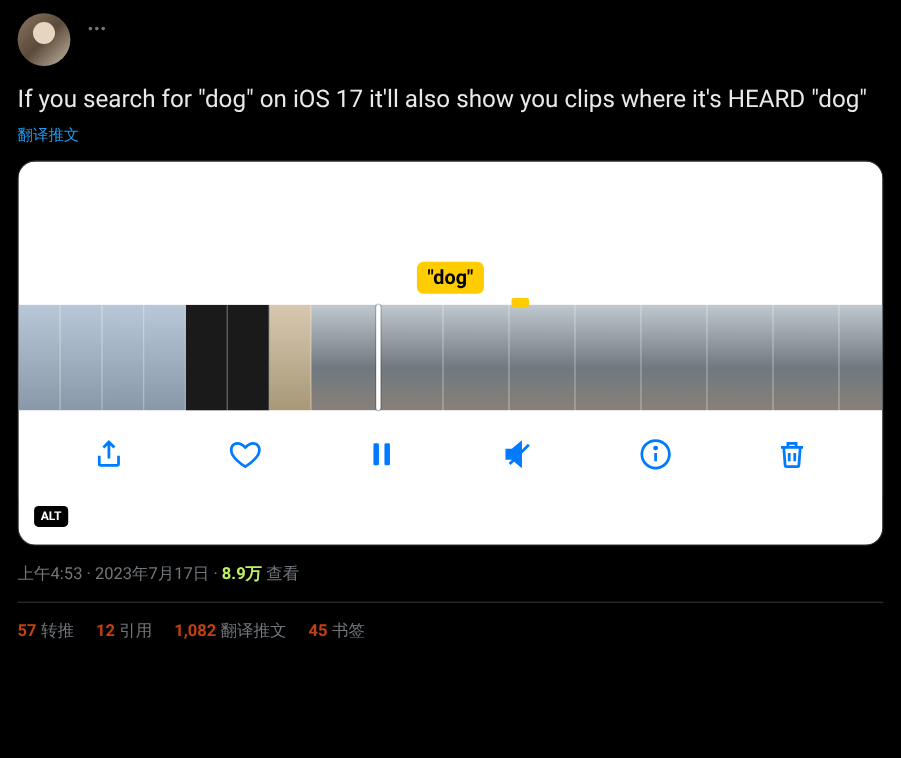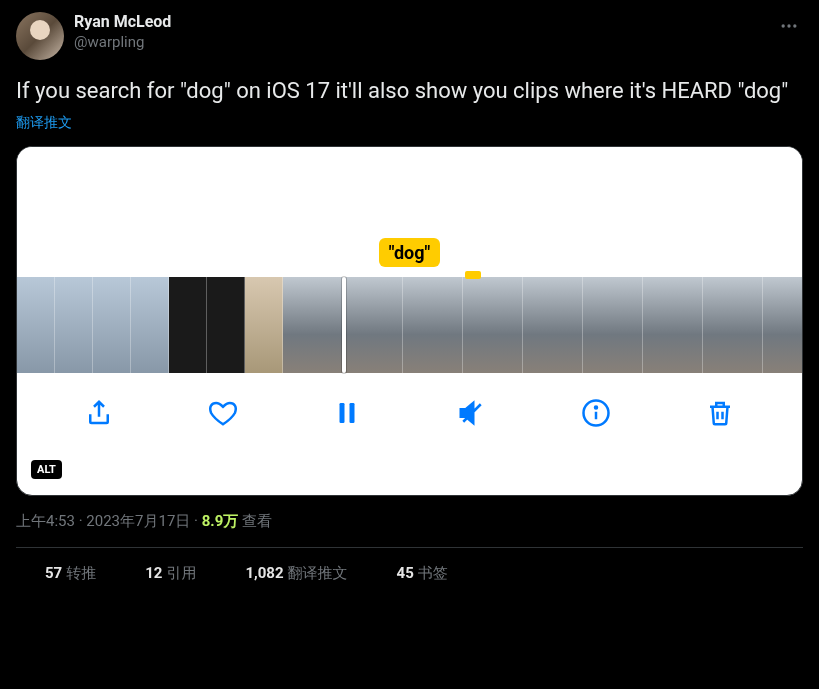--- a/index.html
+++ b/index.html
@@ -180,38 +180,33 @@
     border-top: 1px solid #2f3336;
     margin: 16px 0;
   }
   .stats-row {
     display: flex;
     gap: 20px;
     font-size: 15px;
     color: #71767b;
   }
   .stats-row .num {
-    color: #e5e5e5;
+    color: #c2410c;
     font-weight: 700;
     margin-right: 4px;
-    margin-left: 29px;
   }
   .stat-item { cursor: pointer; }
 </style>
 </head>
 <body>
 
 <div class="tweet">
 
   <div class="header-row">
     <div class="avatar"></div>
-    <div class="name-col">
-      <span class="display-name">Ryan McLeod</span>
-      <span class="handle">@warpling</span>
-    </div>
     <div class="more-icon">
       <svg viewBox="0 0 24 24">
           <circle cx="5" cy="12" r="2" fill="currentColor"></circle>
           <circle cx="12" cy="12" r="2" fill="currentColor"></circle>
           <circle cx="19" cy="12" r="2" fill="currentColor"></circle>
         </svg>
     </div>
   </div>
 
   <div class="tweet-text">If you search for "dog" on iOS 17 it'll also show you clips where it's HEARD "dog"</div>

